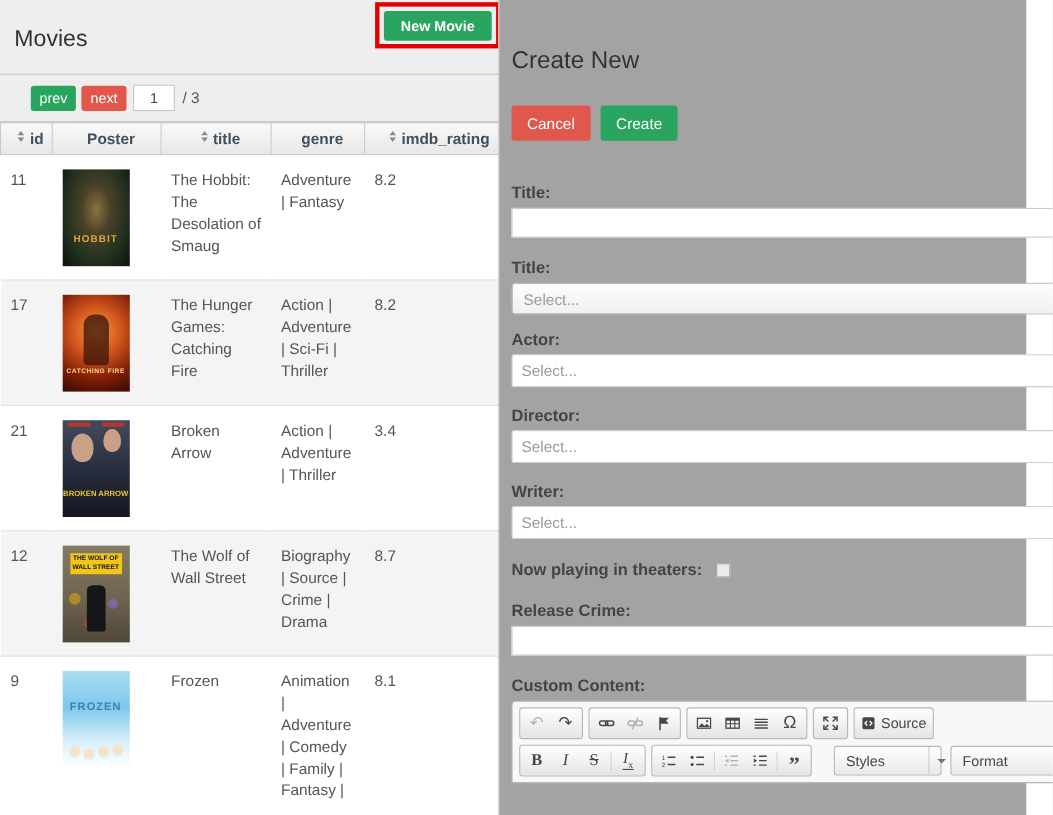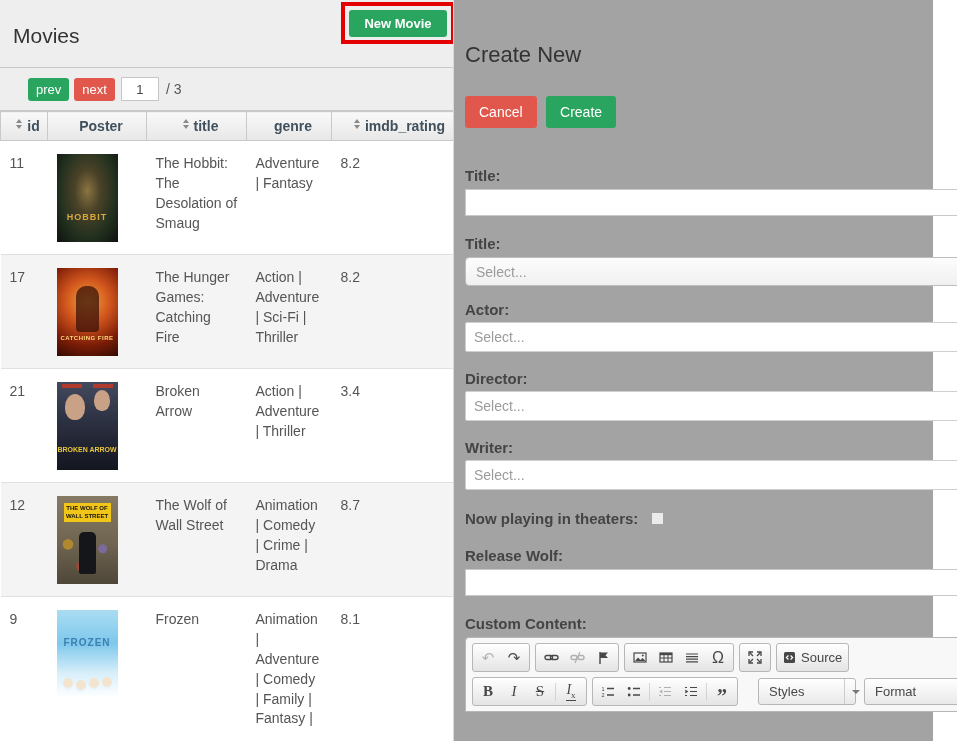--- a/index.html
+++ b/index.html
@@ -235,21 +235,21 @@
       </tr>
       <tr class="stripe">
         <td>12</td>
         <td>
             <div class="poster p-wolf">
             <span class="ybox">THE WOLF OF WALL STREET</span>
             <span class="suit"></span>
             </div>
           </td>
         <td class="title-cell">The Wolf of Wall Street</td>
-        <td>Animation | Comedy | Crime | Drama</td>
+        <td>Biography | Source | Crime | Drama</td>
         <td>8.7</td>
       </tr>
       <tr>
         <td>9</td>
         <td>
             <div class="poster p-frozen">
             <span class="ptext">FROZEN</span>
             <span class="blob bl1"></span>
               <span class="blob bl2"></span>
               <span class="blob bl3"></span>
@@ -286,21 +286,21 @@
   <input class="chosen wide" readonly="" placeholder="Select..." style="">
 
   <label class="f-label lbl-writer">Writer:</label>
   <input class="chosen wide" readonly="" placeholder="Select..." style="">
 
   <div class="check-row">
     <span class="f-label">Now playing in theaters:</span>
     <span class="checkbox"></span>
   </div>
 
-  <label class="f-label lbl-release">Release Wolf:</label>
+  <label class="f-label lbl-release">Release Crime:</label>
   <input class="text-input wide" style="">
 
   <label class="f-label lbl-custom">Custom Content:</label>
 
   <div class="editor">
     <div class="tb-row">
       <span class="tb-group">
         <span class="tb-btn disabled arrow-glyph">↶</span>
         <span class="tb-btn arrow-glyph">↷</span>
       </span>

